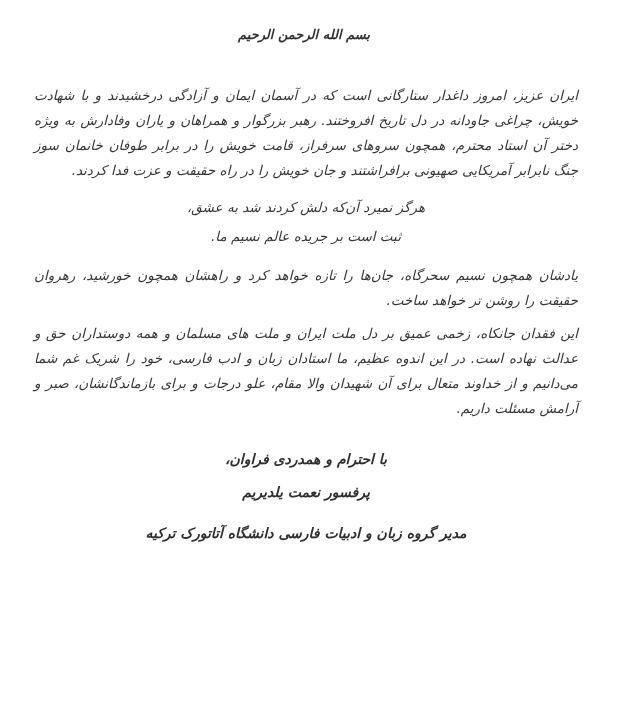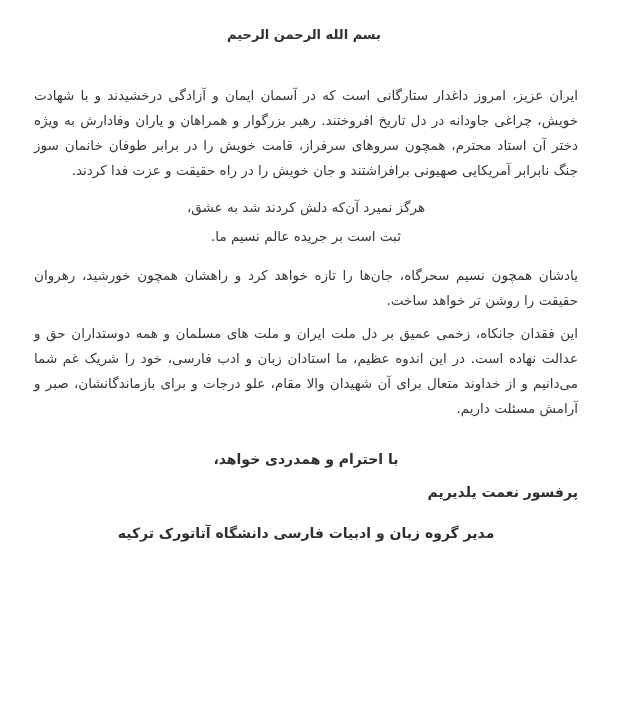--- a/index.html
+++ b/index.html
@@ -9,20 +9,21 @@
   }
   .page {
     position: relative;
     width: 608px;
     height: 720px;
     background: #ffffff;
     overflow: hidden;
     direction: rtl;
     font-family: "DejaVu Sans", sans-serif;
     color: #383838;
+    font-style: italic;
   }
   .content {
     padding: 0 30px 0 34px;
   }
   .basmala {
     margin: 0;
     padding-top: 26px;
     text-align: center;
     font-size: 13px;
     font-weight: 700;
@@ -50,38 +51,38 @@
     text-align: center;
     font-weight: 700;
     color: #2f2f2f;
   }
   .sig-line {
     margin: 0;
     font-size: 14px;
     line-height: 17px;
   }
   .sig-closing { margin-top: 30px; }
-  .sig-name    { margin-top: 16px; text-align: right; }
+  .sig-name    { margin-top: 16px; }
   .sig-title   { margin-top: 24px; text-align: center; }
 </style>
 </head>
 <body>
 
 <div class="page">
   <p class="basmala">بسم الله الرحمن الرحیم</p>
 
   <div class="content">
     <p class="body-par par-1">ایران عزیز، امروز داغدار ستارگانی است که در آسمان ایمان و آزادگی درخشیدند و با شهادت خویش، چراغی جاودانه در دل تاریخ افروختند. رهبر بزرگوار و همراهان و یاران وفادارش به ویژه دختر آن استاد محترم، همچون سروهای سرفراز، قامت خویش را در برابر طوفان خانمان سوز جنگ نابرابر آمریکایی صهیونی برافراشتند و جان خویش را در راه حقیقت و عزت فدا کردند.</p>
 
     <p class="verse-line verse-1">هرگز نمیرد آن‌که دلش کردند شد به عشق،</p>
     <p class="verse-line verse-2">ثبت است بر جریده عالم نسیم ما.</p>
 
     <p class="body-par par-3">یادشان همچون نسیم سحرگاه، جان‌ها را تازه خواهد کرد و راهشان همچون خورشید، رهروان حقیقت را روشن تر خواهد ساخت.</p>
 
     <p class="body-par par-2">این فقدان جانکاه، زخمی عمیق بر دل ملت ایران و ملت های مسلمان و همه دوستداران حق و عدالت نهاده است. در این اندوه عظیم، ما استادان زبان و ادب فارسی، خود را شریک غم شما می‌دانیم و از خداوند متعال برای آن شهیدان والا مقام، علو درجات و برای بازماندگانشان، صبر و آرامش مسئلت داریم.</p>
 
     <div class="signature">
-      <p class="sig-line sig-closing">با احترام و همدردی خواهد،</p>
+      <p class="sig-line sig-closing">با احترام و همدردی فراوان،</p>
       <p class="sig-line sig-name">پرفسور نعمت یلدیریم</p>
       <p class="sig-line sig-title">مدیر گروه زبان و ادبیات فارسی دانشگاه آتاتورک ترکیه</p>
     </div>
   </div>
 </div>
 
 </body></html>

